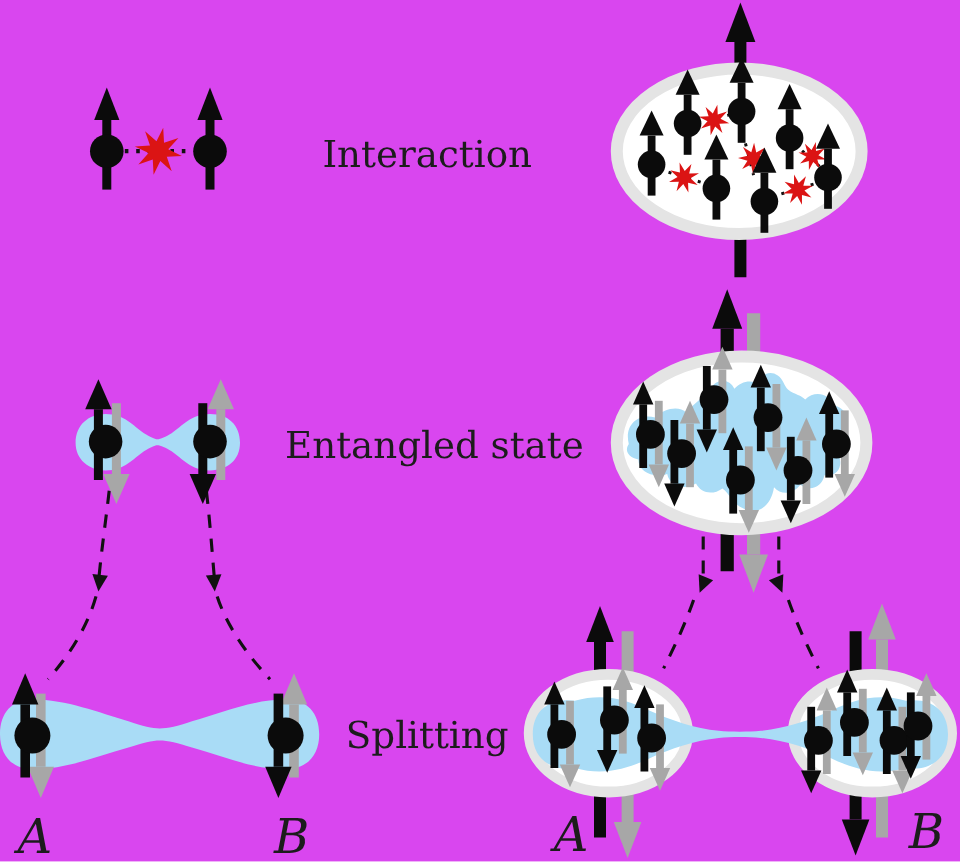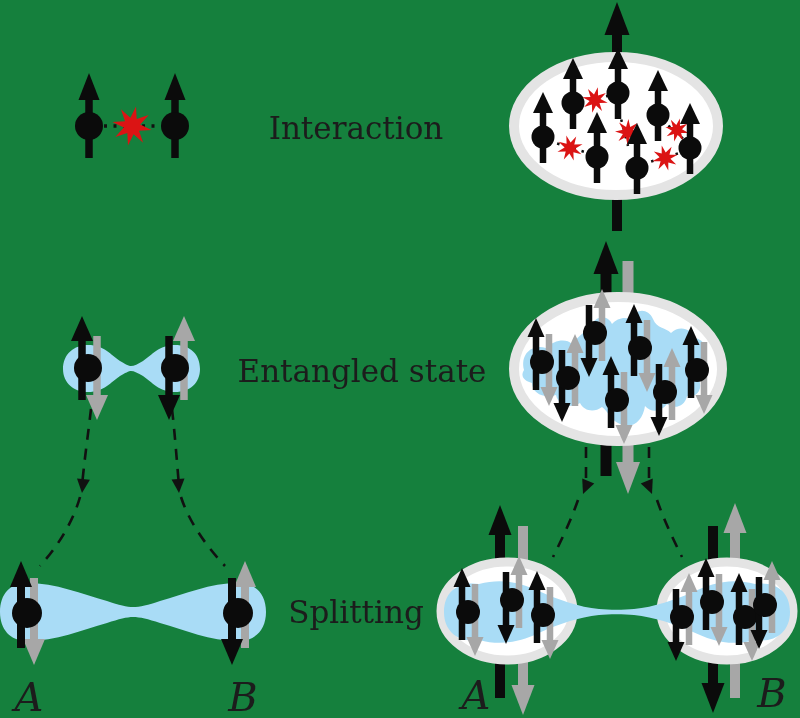--- a/index.html
+++ b/index.html
@@ -1,16 +1,16 @@
 <!DOCTYPE html>
 <html><head>
 <meta charset="utf-8">
 <style>
   html,body{margin:0;padding:0;background:#fff;}
-  .stage{width:800px;height:718px;background:#15803d;overflow:hidden;position:relative;}
+  .stage{width:800px;height:718px;background:#d946ef;overflow:hidden;position:relative;}
   svg{display:block;}
   .caption{font-family:"DejaVu Serif","Liberation Serif",serif;font-size:31px;fill:#1c1c1c;}
   .sublabel{font-family:"DejaVu Serif","Liberation Serif",serif;font-style:italic;font-size:40px;fill:#1c1c1c;}
 </style>
 </head>
 <body>
 
 <div class="stage">
   <svg width="800" height="718" viewBox="0 0 800 718" xmlns="http://www.w3.org/2000/svg">
     <g>

